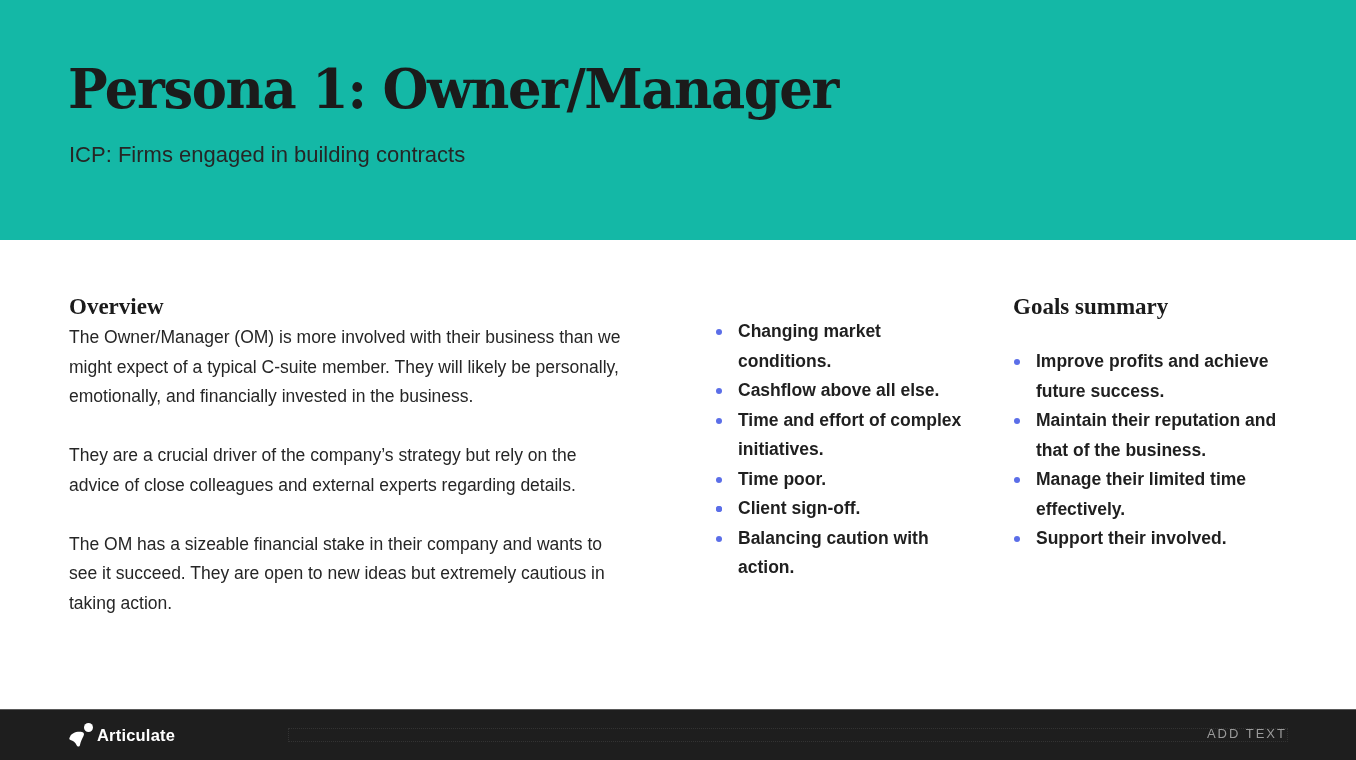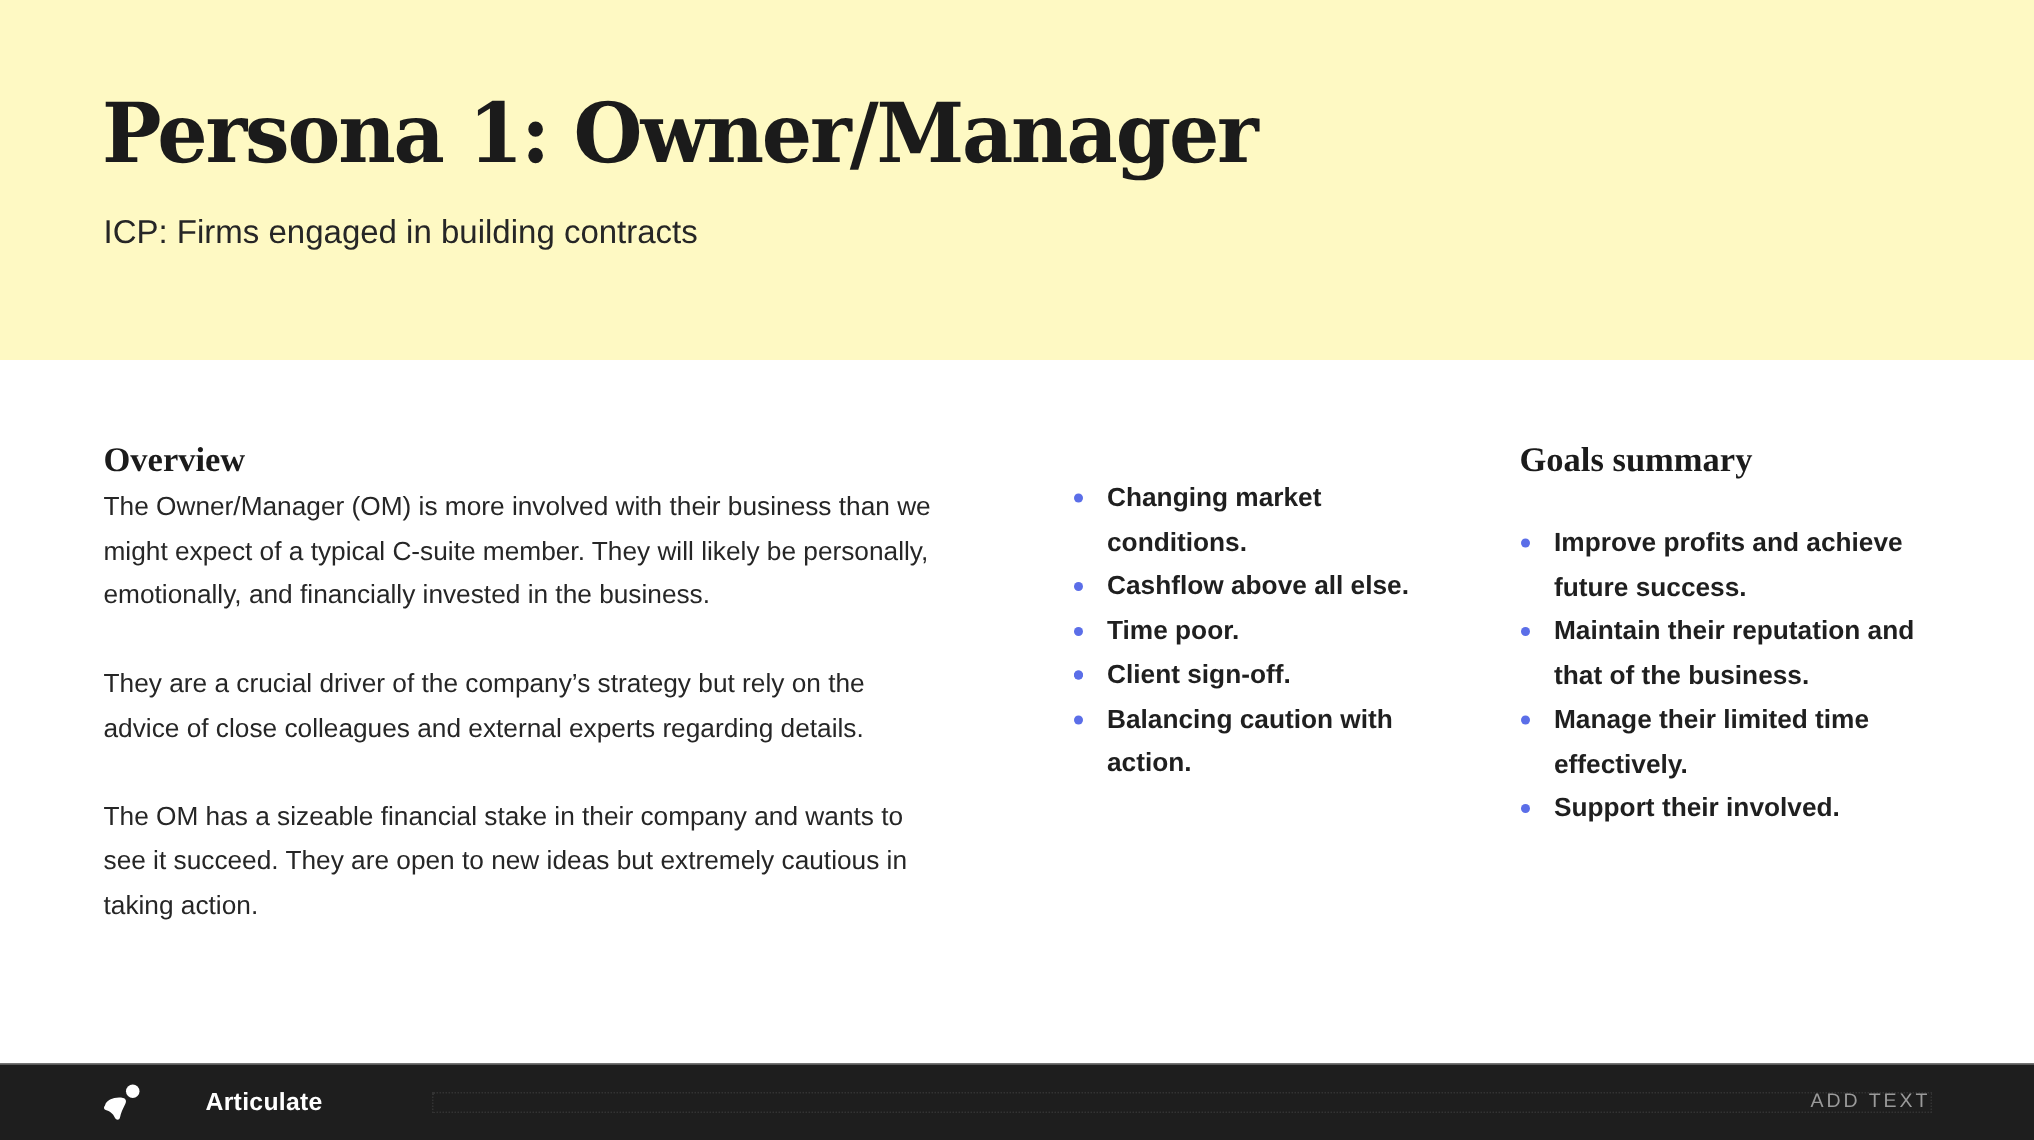--- a/index.html
+++ b/index.html
@@ -1,21 +1,21 @@
 <!DOCTYPE html>
 <html><head>
   <meta charset="utf-8">
   <style>
     * { margin: 0; padding: 0; box-sizing: border-box; }
     html, body { width: 1356px; height: 760px; overflow: hidden; background: #ffffff; }
     body { position: relative; font-family: "Liberation Sans", "DejaVu Sans", sans-serif; color: #1f1f1f; }
 
     .hero {
       position: absolute; left: 0; top: 0; width: 1356px; height: 240px;
-      background: #fef9c3;
+      background: #14b8a6;
     }
     .hero-title {
       position: absolute; left: 68px; top: 54px;
       font-family: "DejaVu Serif", "Liberation Serif", serif;
       font-size: 55px; font-weight: 600; letter-spacing: -1.5px;
       color: #1b1b1b; line-height: 70px;
       transform: scaleX(0.96); transform-origin: left center;
       white-space: nowrap;
     }
     .hero-subtitle {
@@ -46,21 +46,21 @@
     .bullets li .dot {
       position: absolute; left: 1px; top: 12px; width: 6px; height: 6px;
       border-radius: 50%; background: #5b6ee8;
     }
 
     .footer {
       position: absolute; left: 0; top: 709px; width: 1356px; height: 51px;
       background: #1e1e1e;
     }
     .footer .top-line { position: absolute; left: 0; top: 0; width: 100%; height: 1px; background: #5a5a5a; }
-    .logo { position: absolute; left: 68px; top: 13px; height: 26px; display: flex; align-items: center; gap: 40px; }
+    .logo { position: absolute; left: 68px; top: 13px; height: 26px; display: flex; align-items: center; }
     .logo svg { width: 27px; height: 26px; }
     .logo-text {
       margin-left: 2px; font-size: 16.5px; font-weight: 700; color: #ffffff; letter-spacing: 0.2px;
     }
     .footer-placeholder {
       position: absolute; left: 288px; top: 19px; width: 1000px; height: 14px;
       border: 1px dotted #333333;
     }
     .footer-add-text {
       position: absolute; right: 69px; top: 17px;
@@ -81,20 +81,21 @@
     <p>The Owner/Manager (OM) is more involved with their business than we might expect of a typical C-suite member. They will likely be personally, emotionally, and financially invested in the business.</p>
     <p>They are a crucial driver of the company’s strategy but rely on the advice of close colleagues and external experts regarding details.</p>
     <p>The OM has a sizeable financial stake in their company and wants to see it succeed. They are open to new ideas but extremely cautious in taking action.</p>
   </div>
 </section>
 
 <section class="col col-pain">
   <ul class="bullets">
     <li><span class="dot"></span><span>Changing market conditions.</span></li>
     <li><span class="dot"></span><span>Cashflow above all else.</span></li>
+    <li><span class="dot"></span><span>Time and effort of complex initiatives.</span></li>
     <li><span class="dot"></span><span>Time poor.</span></li>
     <li><span class="dot"></span></li>
     <li><span class="dot"></span><span>Client sign-off.</span></li>
     <li><span class="dot"></span><span>Balancing caution with action.</span></li>
   </ul>
 </section>
 
 <section class="col col-goals">
   <h2 class="section-heading">Goals summary</h2>
   <ul class="bullets">

